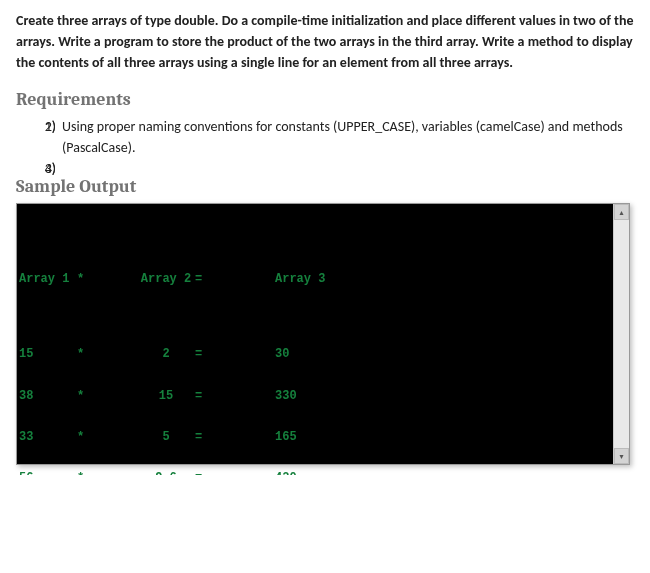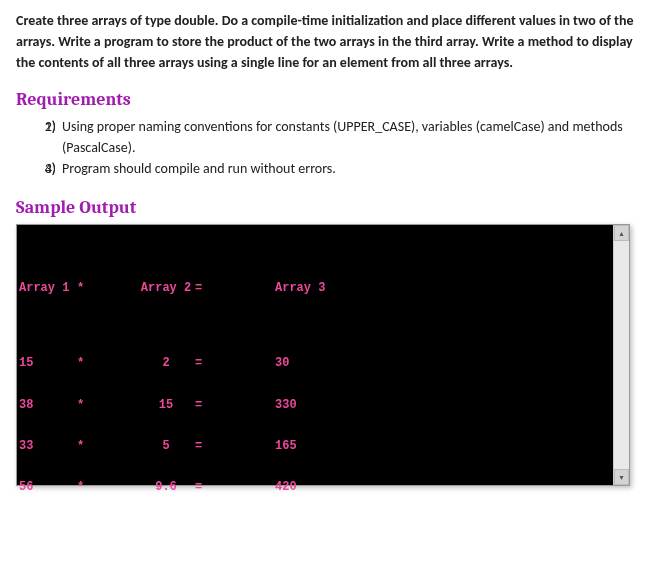--- a/index.html
+++ b/index.html
@@ -10,21 +10,21 @@
       background: #fff;
       width: 650px;
       padding: 10px 16px;
     }
     .intro {
       line-height: 1.5;
       margin-bottom: 16px;
       font-weight: bold;
     }
     .section-heading {
-      color: #a21caf;
+      color: #737373;
       font-family: Cambria, Georgia, serif;
       font-size: 18px;
       font-weight: bold;
       margin-bottom: 6px;
     }
     .req-list {
       list-style: none;
       margin-left: 28px;
       margin-bottom: 18px;
     }
@@ -62,25 +62,25 @@
       height: 16px;
       background: #d4d4d4;
       border: 1px solid #bbb;
       font-size: 8px;
       line-height: 14px;
       text-align: center;
       color: #555;
     }
     .console {
       background: #000;
-      color: #ec4899;
+      color: #15803d;
       font-family: "Courier New", monospace;
       font-size: 12px;
       font-weight: bold;
-      padding: 2px 2px;
+      padding: 14px 2px;
       height: 260px;
       line-height: 1.15;
       white-space: pre;
     }
     .console-content {
       display: block;
     }
     .row {
       display: flex;
     }
@@ -98,21 +98,21 @@
 </head>
 <body>
 
 <p class="intro">Create three arrays of type double. Do a compile-time initialization and place different values in two of the arrays. Write a program to store the product of the two arrays in the third array. Write a method to display the contents of all three arrays using a single line for an element from all three arrays.</p>
 
 <h2 class="section-heading">Requirements</h2>
 <ol class="req-list">
   <li><span class="num">1)</span></li>
   <li><span class="num">2)</span><span>Using proper naming conventions for constants (UPPER_CASE), variables (camelCase) and methods (PascalCase).</span></li>
   <li><span class="num">3)</span></li>
-  <li><span class="num">4)</span><span>Program should compile and run without errors.</span></li>
+  <li><span class="num">4)</span></li>
 </ol>
 
 <h2 class="section-heading">Sample Output</h2>
 
 <div class="console-wrap">
   <div class="console">
     <div class="console-content">
       <div class="row hdr">
         <span class="cell c1">Array 1</span>
         <span class="cell c2">*</span>

